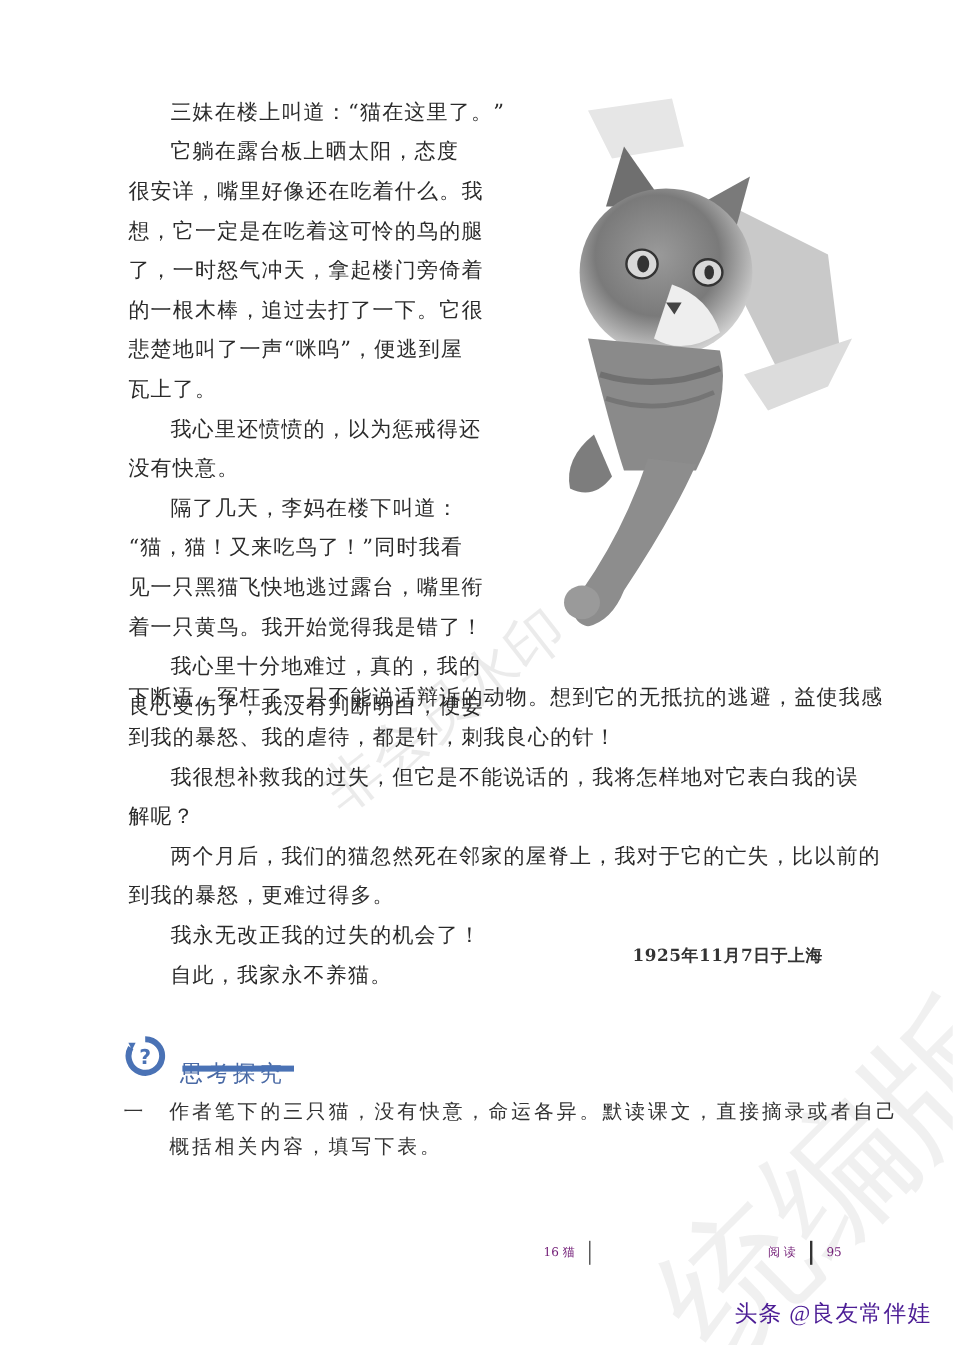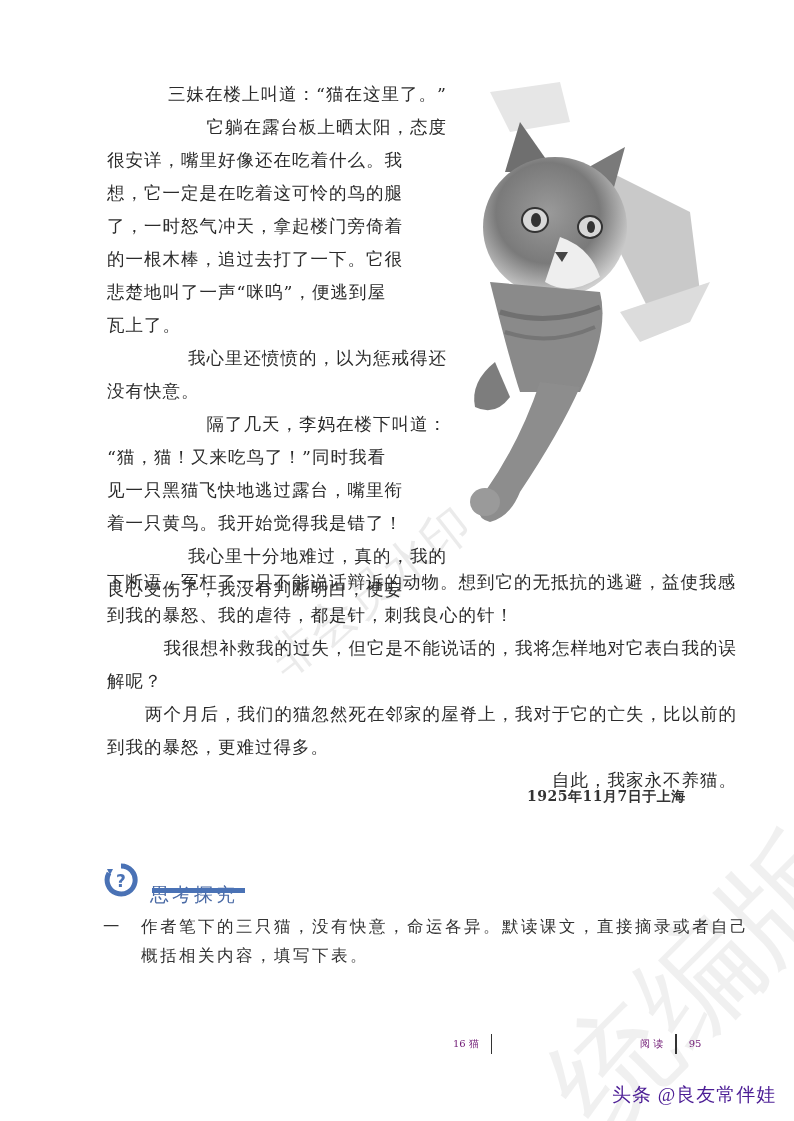--- a/index.html
+++ b/index.html
@@ -9,21 +9,21 @@
     }
     .page { position:absolute; inset:0; }
     .cat {
       position:absolute; left:450px; top:62px; width:290px; height:460px;
     }
     .para {
       position:absolute; left:107px; font-size:17.5px; line-height:33px; letter-spacing:1px; color:#2b2b2b;
       margin:0;
     }
     .line { display:block; white-space:nowrap; height:33px; }
-    .indent { padding-left:35px;text-align:right; }
+    .indent { padding-left:35px; }
     .date {
       position:absolute; left:527px; top:788px; font-size:14px; color:#333; letter-spacing:0.5px;font-weight:bold;
     }
     .section-head { position:absolute; left:104px; top:858px; height:40px; }
     .section-icon { position:absolute; left:0; top:5px; width:34px; height:34px; }
     .section-title {
       position:absolute; left:46px; top:2px; font-size:19px; color:#4a6aa5; letter-spacing:3px; white-space:nowrap;
       font-family: "DejaVu Sans", "Liberation Sans", sans-serif; font-weight:300;margin-top:22px;
     }
     .section-bar {
@@ -112,20 +112,21 @@
     <span class="line">良心受伤了，我没有判断明白，便妄</span>
   </div>
 
   <div class="para" style="top:566px; width:630px;">
     <span class="line">下断语，冤枉了一只不能说话辩诉的动物。想到它的无抵抗的逃避，益使我感</span>
     <span class="line">到我的暴怒、我的虐待，都是针，刺我良心的针！</span>
     <span class="line indent">我很想补救我的过失，但它是不能说话的，我将怎样地对它表白我的误</span>
     <span class="line">解呢？</span>
     <span class="line indent">两个月后，我们的猫忽然死在邻家的屋脊上，我对于它的亡失，比以前的</span>
     <span class="line">到我的暴怒，更难过得多。</span>
+    <span class="line indent">我永无改正我的过失的机会了！</span>
     <span class="line indent">自此，我家永不养猫。</span>
   </div>
 
   <div class="date">1925年11月7日于上海</div>
 
   <div class="section-head">
     <svg class="section-icon" viewBox="0 0 34 34">
       <path d="M17 3 A14 14 0 1 1 5 10" fill="none" stroke="#4a72b5" stroke-width="5" stroke-linecap="butt"></path>
       <path d="M3 6 L9 6 L6 12 Z" fill="#4a72b5"></path>
       <text x="17" y="24" text-anchor="middle" font-size="17" font-weight="bold" fill="#4a72b5" font-family="DejaVu Sans, sans-serif">?</text>

